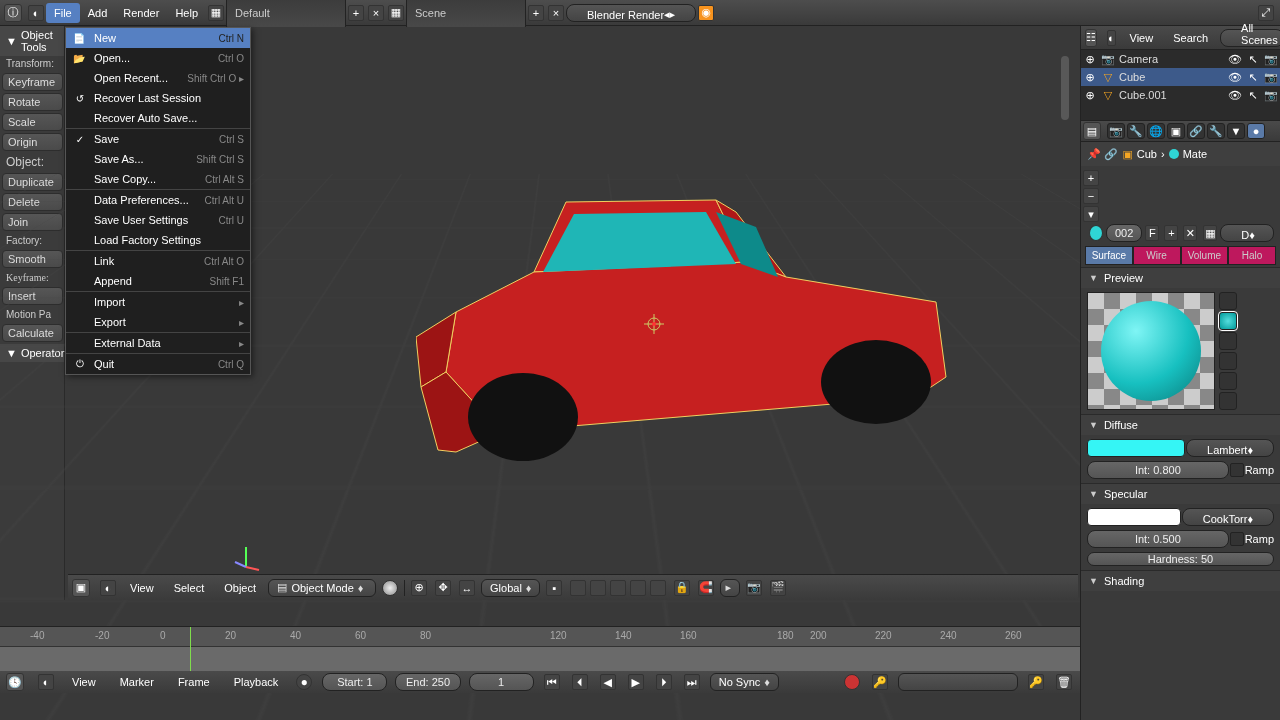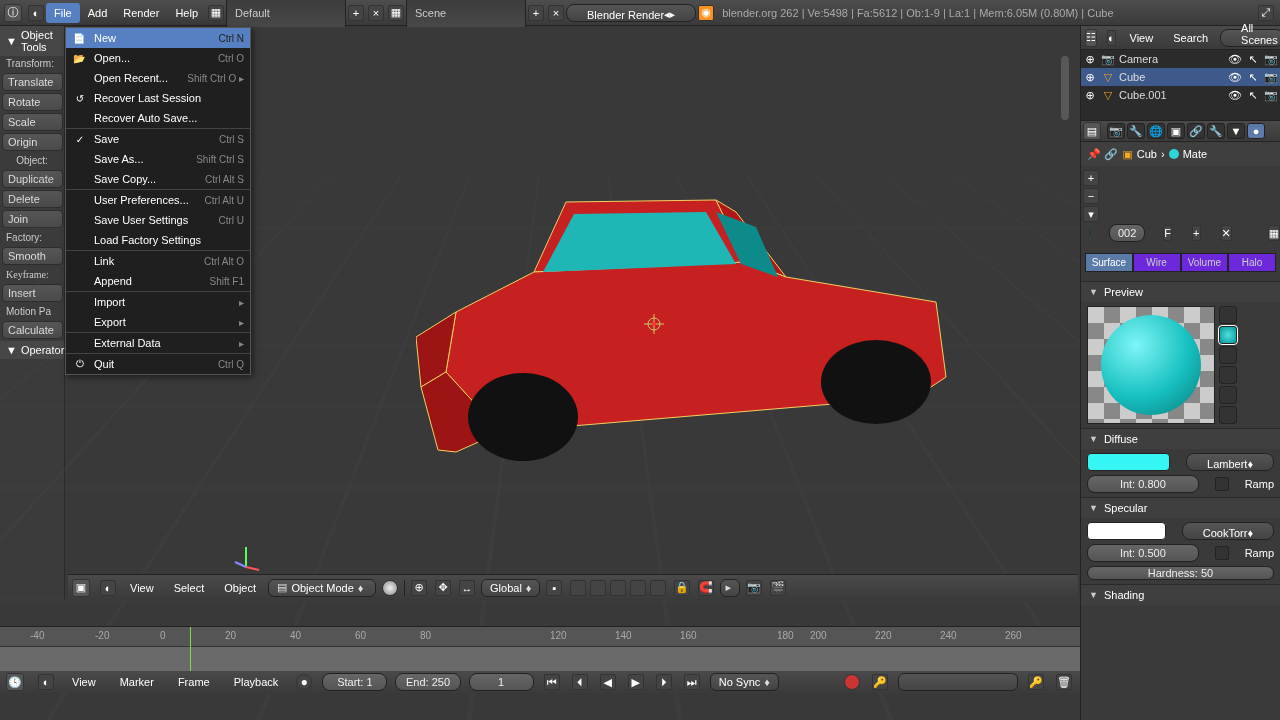--- a/index.html
+++ b/index.html
@@ -46,30 +46,30 @@
 .ptab{width:18px;height:16px;background:#333;border:1px solid #222;border-radius:3px;display:flex;align-items:center;justify-content:center}
 .ptab.active{background:#5a7aa8}
 .crumb{height:24px;display:flex;align-items:center;gap:4px;padding:0 6px;background:#3f3f3f}
 .matlist{margin:4px 6px;background:#2b2b2b;border:1px solid #222;border-radius:4px;height:46px}
 .mlrow{display:flex;align-items:center;height:20px;padding:0 4px;gap:6px}
 .mlrow.sel{background:#3d5a8a}
 .swatch{width:12px;height:12px;border-radius:50%}
 .panelhdr{display:flex;align-items:center;gap:6px;padding:4px 8px;background:#3f3f3f;border-top:1px solid #2a2a2a}
 .panelhdr .tri{font-size:9px;color:#ccc}
 .panelbody{padding:4px 6px;display:flex;flex-direction:column;gap:4px}
-.tabsrow{display:flex;gap:0;margin:9px 4px}
-.tabx{flex:1;text-align:center;padding:3px 0;background:#6d28d9;border:1px solid #222;color:#ccc;font-size:10px}
+.tabsrow{display:flex;gap:0;margin:2px 4px}
+.tabx{flex:1;text-align:center;padding:3px 0;background:#be185d;border:1px solid #222;color:#ccc;font-size:10px}
 .tabx.active{background:#5a7aa8;color:#fff}
 .preview{margin:4px 6px;display:flex;gap:4px}
 .prevbox{width:128px;height:118px;background:repeating-conic-gradient(#888 0 25%,#ccc 0 50%) 0 0/32px 32px;border:1px solid #222;position:relative;display:flex;align-items:center;justify-content:center}
 .prevball{width:100px;height:100px;border-radius:50%;background:radial-gradient(circle at 35% 30%,#7ff5f5,#17c0c0 55%,#0a7a7a)}
 .prevside{display:flex;flex-direction:column;gap:2px}
 .pvs{width:18px;height:18px;background:#333;border:1px solid #222;border-radius:3px}
 .pvs.active{outline:1px solid #fff}
-.rowflex{display:flex;align-items:center;gap:16px}
+.rowflex{display:flex;align-items:center;gap:1px}
 .colorfield{height:18px;border:1px solid #222;border-radius:4px;flex:1}
 .dd{height:18px;background:linear-gradient(#555,#444);border:1px solid #222;border-radius:8px;padding:0 20px;display:flex;align-items:flex-end;justify-content:space-between;min-width:64px;color:#ddd}
 .numf{height:18px;background:linear-gradient(#666,#555);border:1px solid #222;border-radius:8px;padding:0 8px;display:flex;align-items:center;justify-content:center;color:#eee;flex:1}
 .chk{width:14px;height:14px;border:1px solid #222;background:#333;border-radius:2px}
 .scrollhint{position:absolute;right:0;top:26px;width:8px;height:64px;background:rgba(120,120,120,.5);border-radius:4px}
 </style>
 </head>
 <body>
 
 <div class="topbar">
@@ -85,37 +85,36 @@
   <div class="sq">×</div>
   <div class="sq">▦</div>
   <div class="field">Scene</div>
   <div class="sq">+</div>
   <div class="sq">×</div>
   <div class="dd" style="min-width:100px">
       <span>Blender Render</span>
       <span>◂▸</span>
     </div>
   <div class="sq" style="background:#f7931e">◉</div>
-  <div class="statustxt">blender.org 262 | Ve:5498 | Fa:5612 | Ob:1-9 | La:1 | Mem:6.05M (0.80M) | Cube</div>
   <div style="flex:1"></div>
   <div class="sq">⤢</div>
 </div>
 
 <div class="leftcol">
   <div class="lhdr">
       <span class="tri">▼</span>
       <span>Object Tools</span>
     </div>
   <div id="ts">
       <div style="padding: 2px 6px; color: rgb(204, 204, 204); font-size: 10px;">Transform:</div>
-      <div class="lbtn">Translate</div>
+      <div class="lbtn">Keyframe</div>
       <div class="lbtn">Rotate</div>
       <div class="lbtn">Scale</div>
       <div class="lbtn">Origin</div>
-      <div style="padding: 2px 6px; color: rgb(204, 204, 204); font-size: 10px; text-align: center;">Object:</div>
+      <div style="padding: 2px 6px; color: rgb(204, 204, 204); font-size: 12px;">Object:</div>
       <div class="lbtn">Duplicate</div>
       <div class="lbtn">Delete</div>
       <div class="lbtn">Join</div>
       <div style="padding: 2px 6px; color: rgb(204, 204, 204); font-size: 10px;">Factory:</div>
       <div class="lbtn">Smooth</div>
       <div style="padding: 2px 6px; color: rgb(204, 204, 204); font-size: 10px; font-family: Liberation Serif, serif;">Keyframe:</div>
       <div class="lbtn">Insert</div>
       <div style="padding: 2px 6px; color: rgb(204, 204, 204); font-size: 10px;">Motion Pa</div>
       <div class="lbtn">Calculate</div>
     </div>
@@ -163,21 +162,21 @@
       <span class="sc">Shift Ctrl S</span>
     </div>
     <div class="mrow">
       <span class="mic"></span>
       <span class="lab">Save Copy...</span>
       <span class="sc">Ctrl Alt S</span>
     </div>
     <div class="msep"></div>
     <div class="mrow">
       <span class="mic"></span>
-      <span class="lab">User Preferences...</span>
+      <span class="lab">Data Preferences...</span>
       <span class="sc">Ctrl Alt U</span>
     </div>
     <div class="mrow">
       <span class="mic"></span>
       <span class="lab">Save User Settings</span>
       <span class="sc">Ctrl U</span>
     </div>
     <div class="mrow">
       <span class="mic"></span>
       <span class="lab">Load Factory Settings</span>

